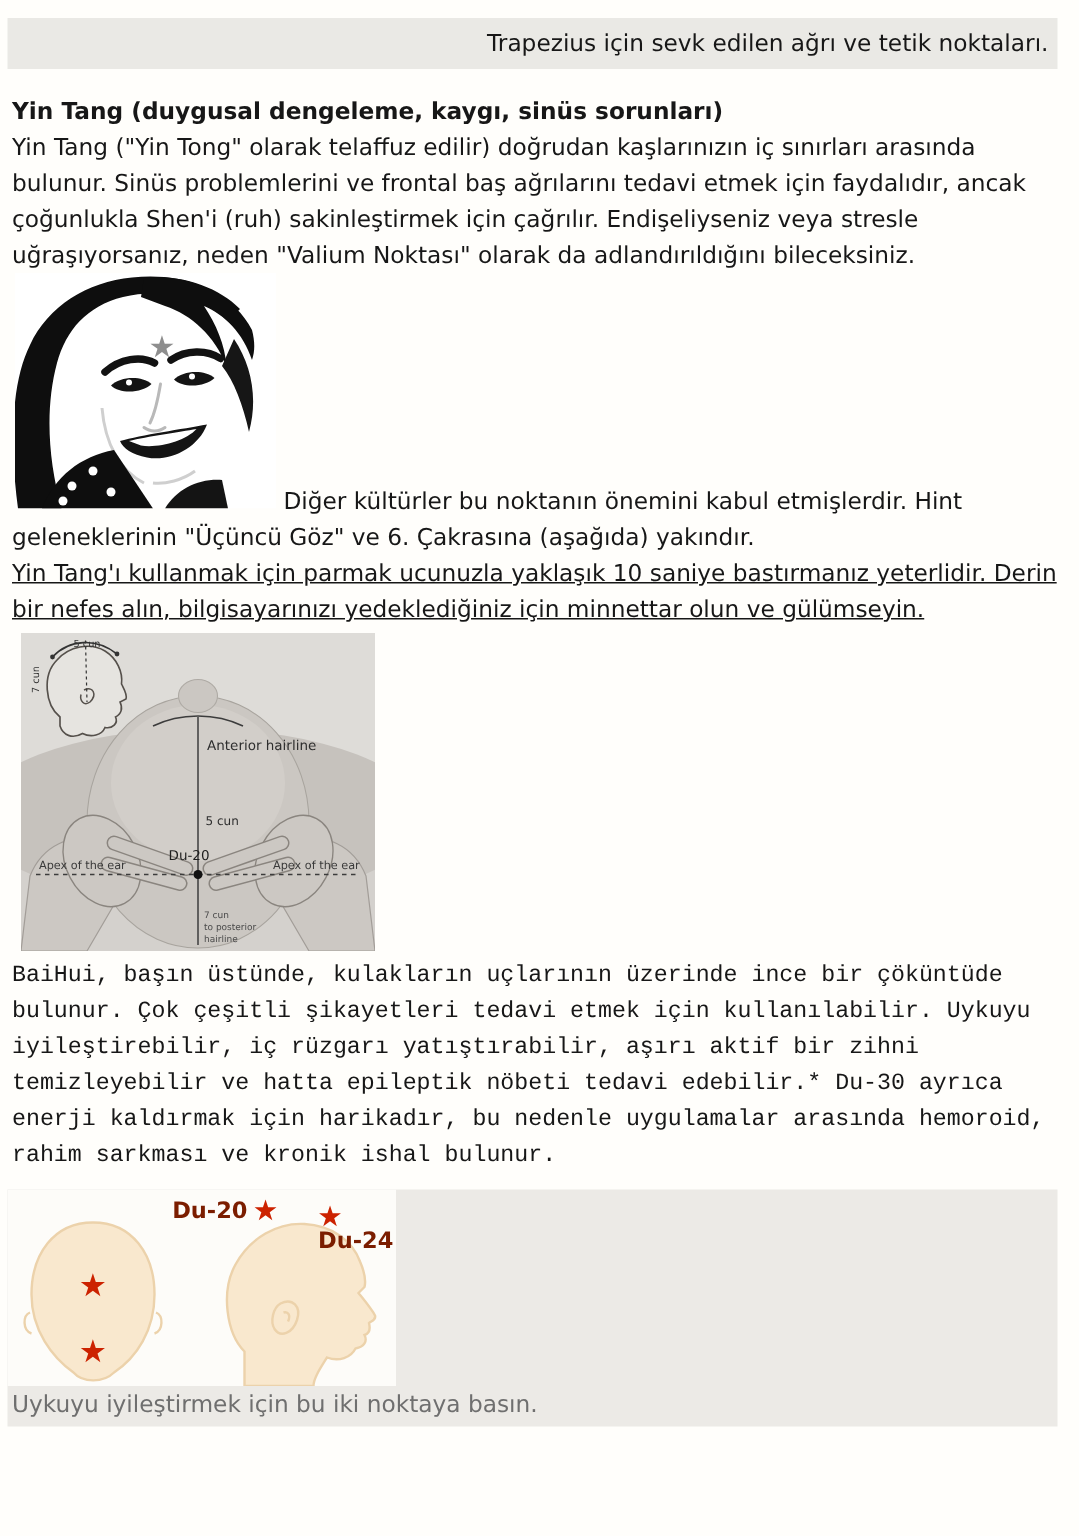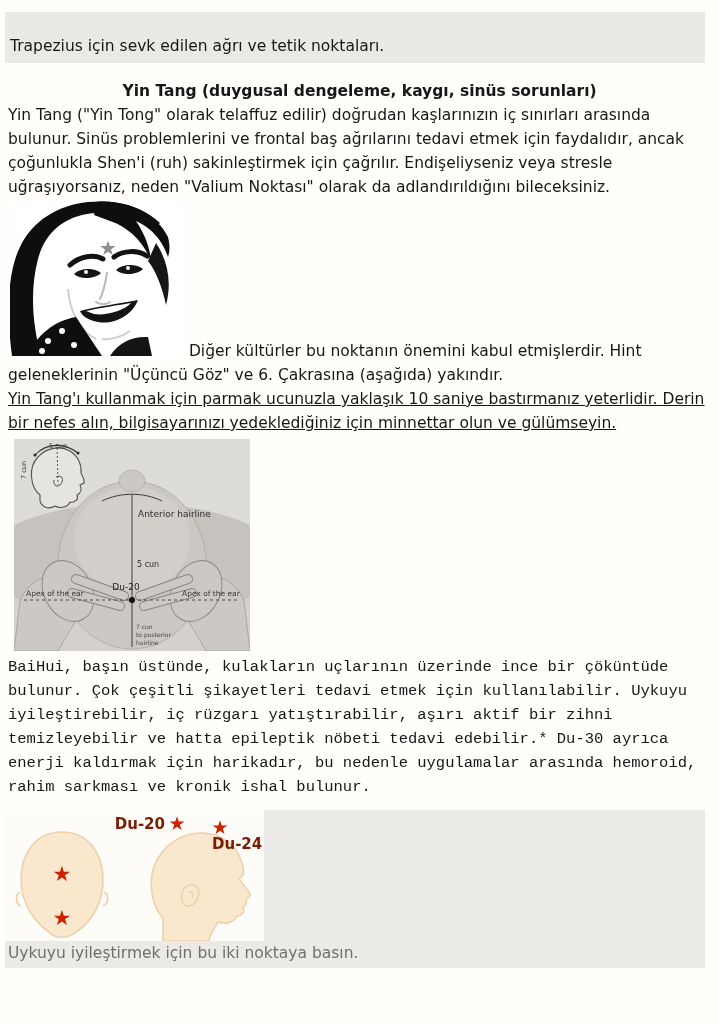--- a/index.html
+++ b/index.html
@@ -6,25 +6,26 @@
   html,body { margin:0; padding:0; }
   body {
     width:719px; height:1024px; overflow:hidden;
     background:#fffefb;
     font-family:"DejaVu Sans", sans-serif;
     font-size:15.5px; line-height:24px; color:#171717;
   }
   .page { padding-top:12px; }
   .graybar {
     background:#eae9e5; width:700px; margin-left:5px;
-    padding:22px 6px 5px 5px;
+    padding:5px 6px 5px 5px;
+    text-align:right;
   }
   .para { margin:0 8px 0 8px; }
   .p-gb21 { margin-top:9px; }
-  .heading { font-weight:bold; margin:16px 8px 0 8px;text-align:center; }
+  .heading { font-weight:bold; margin:16px 8px 0 8px; }
   .h-regular { font-weight:normal; }
   .p-yintang { margin-top:0; }
   .portrait-para { margin-top:0; }
   .portrait-svg { display:inline-block; vertical-align:baseline; margin-left:2px; }
   .p-usage { margin-top:0;text-decoration:underline; }
   .diagram-svg { display:block; margin:4px 0 4px 14px; }
   .p-baihui { margin-top:4px;font-family:Liberation Mono, monospace; }
   .bottom-block {
     margin-top:11px; margin-left:5px; width:700px;
     background:#eceae6; padding-bottom:2px;

